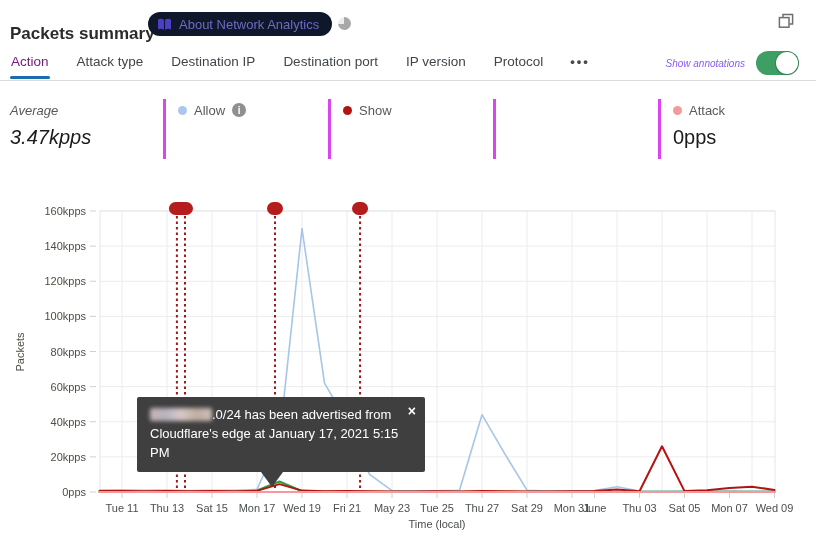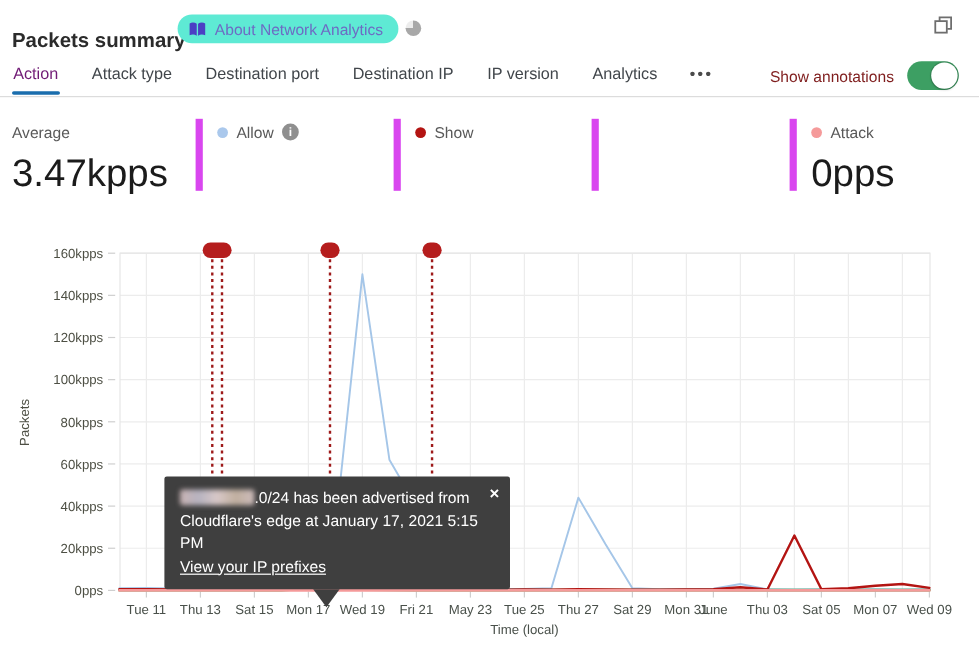--- a/index.html
+++ b/index.html
@@ -3,51 +3,51 @@
 <meta charset="utf-8">
 <style>
   html,body{margin:0;padding:0}
   body{width:816px;height:545px;position:relative;background:#fff;overflow:hidden;
        font-family:"Liberation Sans",sans-serif;color:#2f2f2f;}
   svg text{font-family:"Liberation Sans",sans-serif;}
 
   
   .hdr-title{position:absolute;left:10px;top:13px;font-size:17px;font-weight:700;color:#2b2b2b;}
   .badge{position:absolute;left:148px;top:12px;height:24px;display:inline-flex;align-items:center;gap:7px;
-         background:#5eead4;border-radius:13px;padding:0 13px 0 9px;cursor:pointer;}
+         background:#0f172a;border-radius:13px;padding:0 13px 0 9px;cursor:pointer;}
   .badge span{font-size:13px;color:#6d6bc4;}
   .pie-icon{position:absolute;left:338px;top:17px;width:13px;height:13px;border-radius:50%;
             background:conic-gradient(#a8a8a8 0 270deg,#ededed 270deg 360deg);}
   .restore{position:absolute;left:777px;top:12px;cursor:pointer;}
 
   
   .tabs{position:absolute;left:10px;top:54px;display:flex;gap:26px;font-size:13.5px;color:#41464b;}
   .tab{position:relative;padding:0 1px 10px;cursor:pointer;white-space:nowrap;}
   .tab.active{color:#701a75;}
   .tab.active::after{content:"";position:absolute;left:0;right:0;bottom:0;height:3px;background:#1a6dad;border-radius:2px;}
   .tab-more{padding-bottom:10px;cursor:pointer;color:#4a4a4a;letter-spacing:2px;font-size:13px;font-weight:700;}
   .tabs-divider{position:absolute;left:0;right:0;top:80px;height:1px;background:#dcdcdc;}
 
   
   .toggle-wrap{position:absolute;right:17px;top:51px;display:flex;align-items:center;gap:11px;}
-  .toggle-label{font-size:13px;color:#7f1d1d;}
+  .toggle-label{font-size:10px;color:#8b5cf6;font-style:italic;}
   .switch{width:43px;height:24px;border-radius:13px;position:relative;cursor:pointer;}
   .knob{position:absolute;right:1px;top:1px;width:22px;height:22px;border-radius:50%;background:#fff;
         box-shadow:0 0 0 1px rgba(0,0,0,.12),0 1px 2px rgba(0,0,0,.2);}
 
   
   .stats{position:absolute;left:0;top:99px;display:flex;height:60px;}
   .stat{width:165px;box-sizing:border-box;padding:2px 0 0 12px;}
-  .stat:first-child{width:163px;padding-left:10px;}
-  .stat + .stat{border-left:6px solid #d946ef;}
+  .stat:first-child{width:163px;padding-left:10px;font-style:italic;}
+  .stat + .stat{border-left:3px solid #d946ef;}
   .stat-head{display:flex;align-items:center;gap:7px;height:18px;font-size:13px;color:#595959;}
   .dot{width:9px;height:9px;border-radius:50%;flex:0 0 auto;}
   .info-icon{width:14px;height:14px;border-radius:50%;background:#8f8f8f;color:#fff;font-size:10px;font-weight:700;
              display:flex;align-items:center;justify-content:center;cursor:pointer;font-style:normal;}
-  .stat-value{margin-top:7px;font-size:32px;color:#1b1b1b;}
+  .stat-value{margin-top:7px;font-size:20px;color:#1b1b1b;}
 
   
   #chart{position:absolute;left:0;top:0;}
 
   
   .tooltip{position:absolute;left:137px;top:397px;width:251px;background:#3f3f3f;color:#fff;z-index:6;
            font-size:13px;line-height:1.45;padding:9px 24px 9px 13px;border-radius:2px;}
   .tooltip::after{content:"";position:absolute;left:124px;top:100%;width:0;height:0;
                   border-left:11px solid transparent;border-right:11px solid transparent;border-top:15px solid #3f3f3f;}
   .redact{display:inline-block;width:62px;height:13px;vertical-align:-2px;border-radius:2px;
@@ -162,24 +162,24 @@
   <svg width="18" height="18" viewBox="0 0 18 18">
     <path d="M6 5.6 V2.4 H15.6 V12 H12.4" fill="none" stroke="#6e6e6e" stroke-width="1.5"></path>
     <rect x="2.4" y="5.6" width="9.6" height="9.6" fill="#fff" stroke="#6e6e6e" stroke-width="1.5"></rect>
   </svg>
 </span>
 
 <div class="tabs" id="tabs">
 
 <div class="tab active">Action</div>
     <div class="tab">Attack type</div>
+    <div class="tab">Destination IP</div>
     <div class="tab">Destination port</div>
-    <div class="tab">Destination IP</div>
     <div class="tab">IP version</div>
-    <div class="tab">Analytics</div>
+    <div class="tab">Protocol</div>
     <div class="tab-more">•••</div>
   </div>
 <div class="tabs-divider"></div>
 
 <div class="toggle-wrap">
   <span class="toggle-label">Show annotations</span>
   <span class="switch" id="switch" style="background: rgb(61, 159, 99);">
     <span class="knob"></span>
   </span>
 </div>
@@ -211,14 +211,13 @@
         <span class="dot" style="background: rgb(245, 154, 154);"></span>
         <span>Attack</span>
       </div>
       <div class="stat-value">0pps</div>
     </div>
   </div>
 
 <div class="tooltip">
   <span class="tt-close">×</span>
   <div><span class="redact"></span><span>.0/24 has been advertised from</span> <span>Cloudflare's edge at January 17, 2021 5:15 PM</span></div>
-  <a class="tt-link">View your IP prefixes</a>
 </div>
 
 </body></html>

